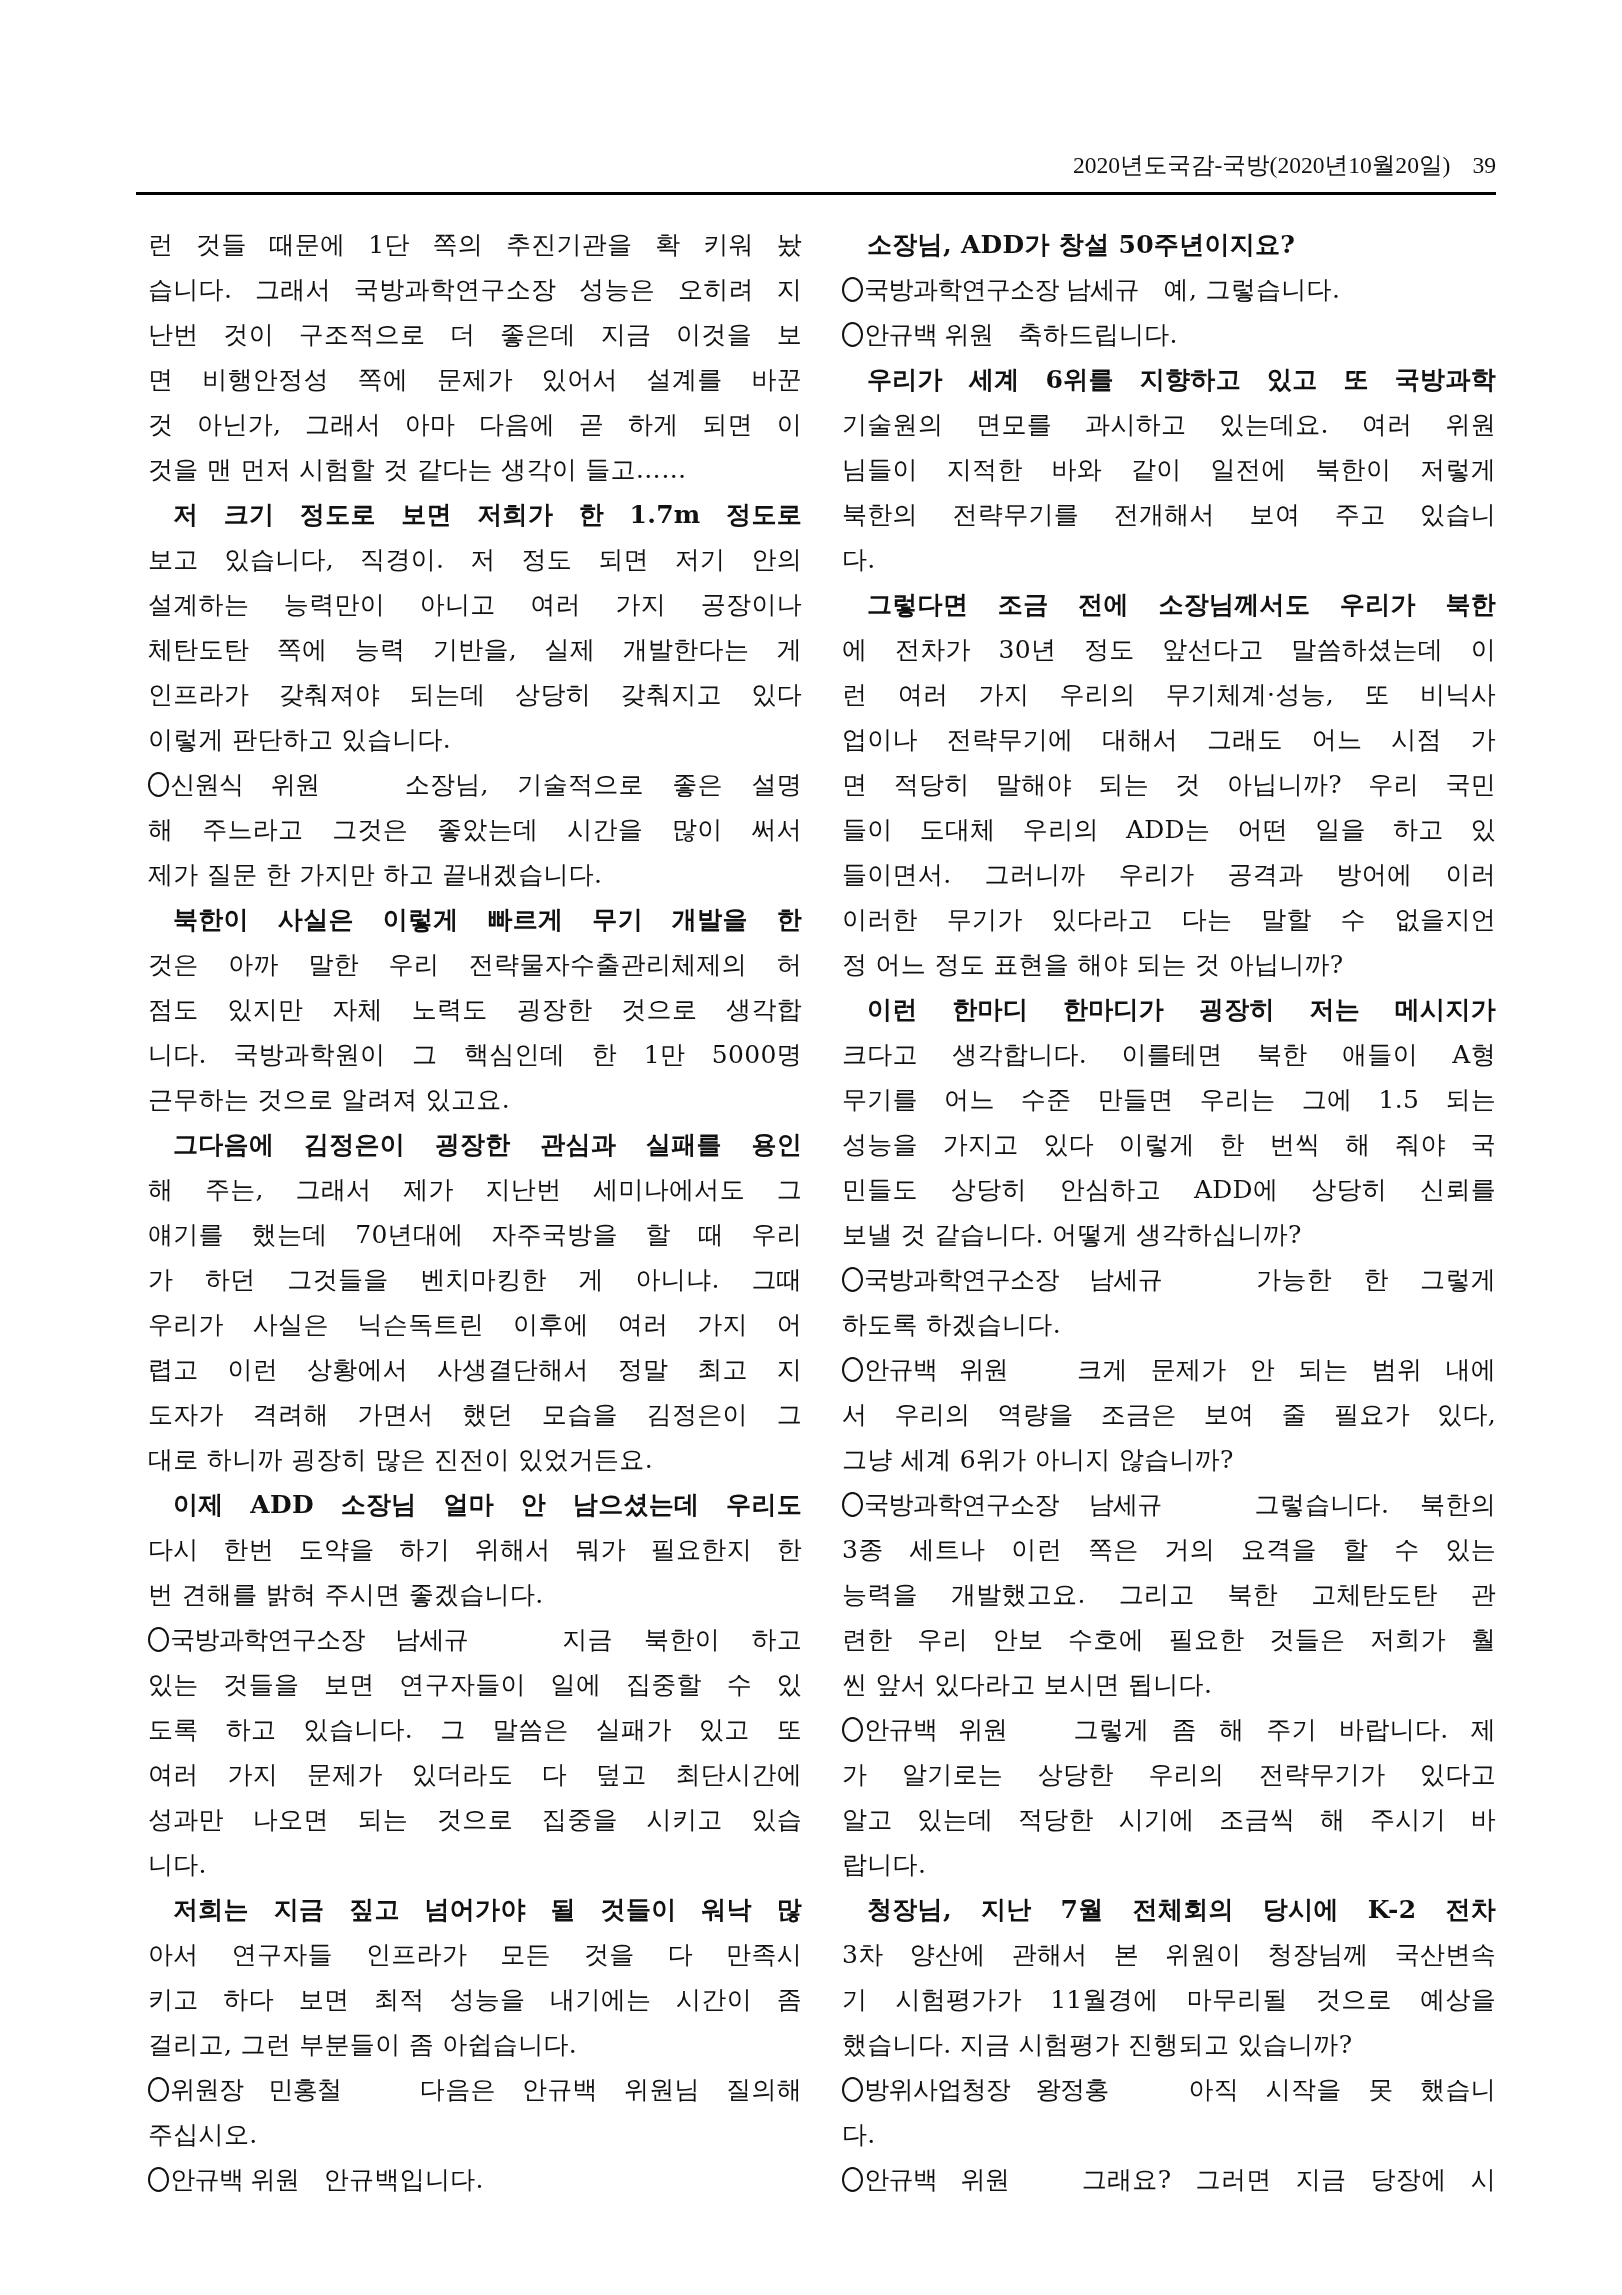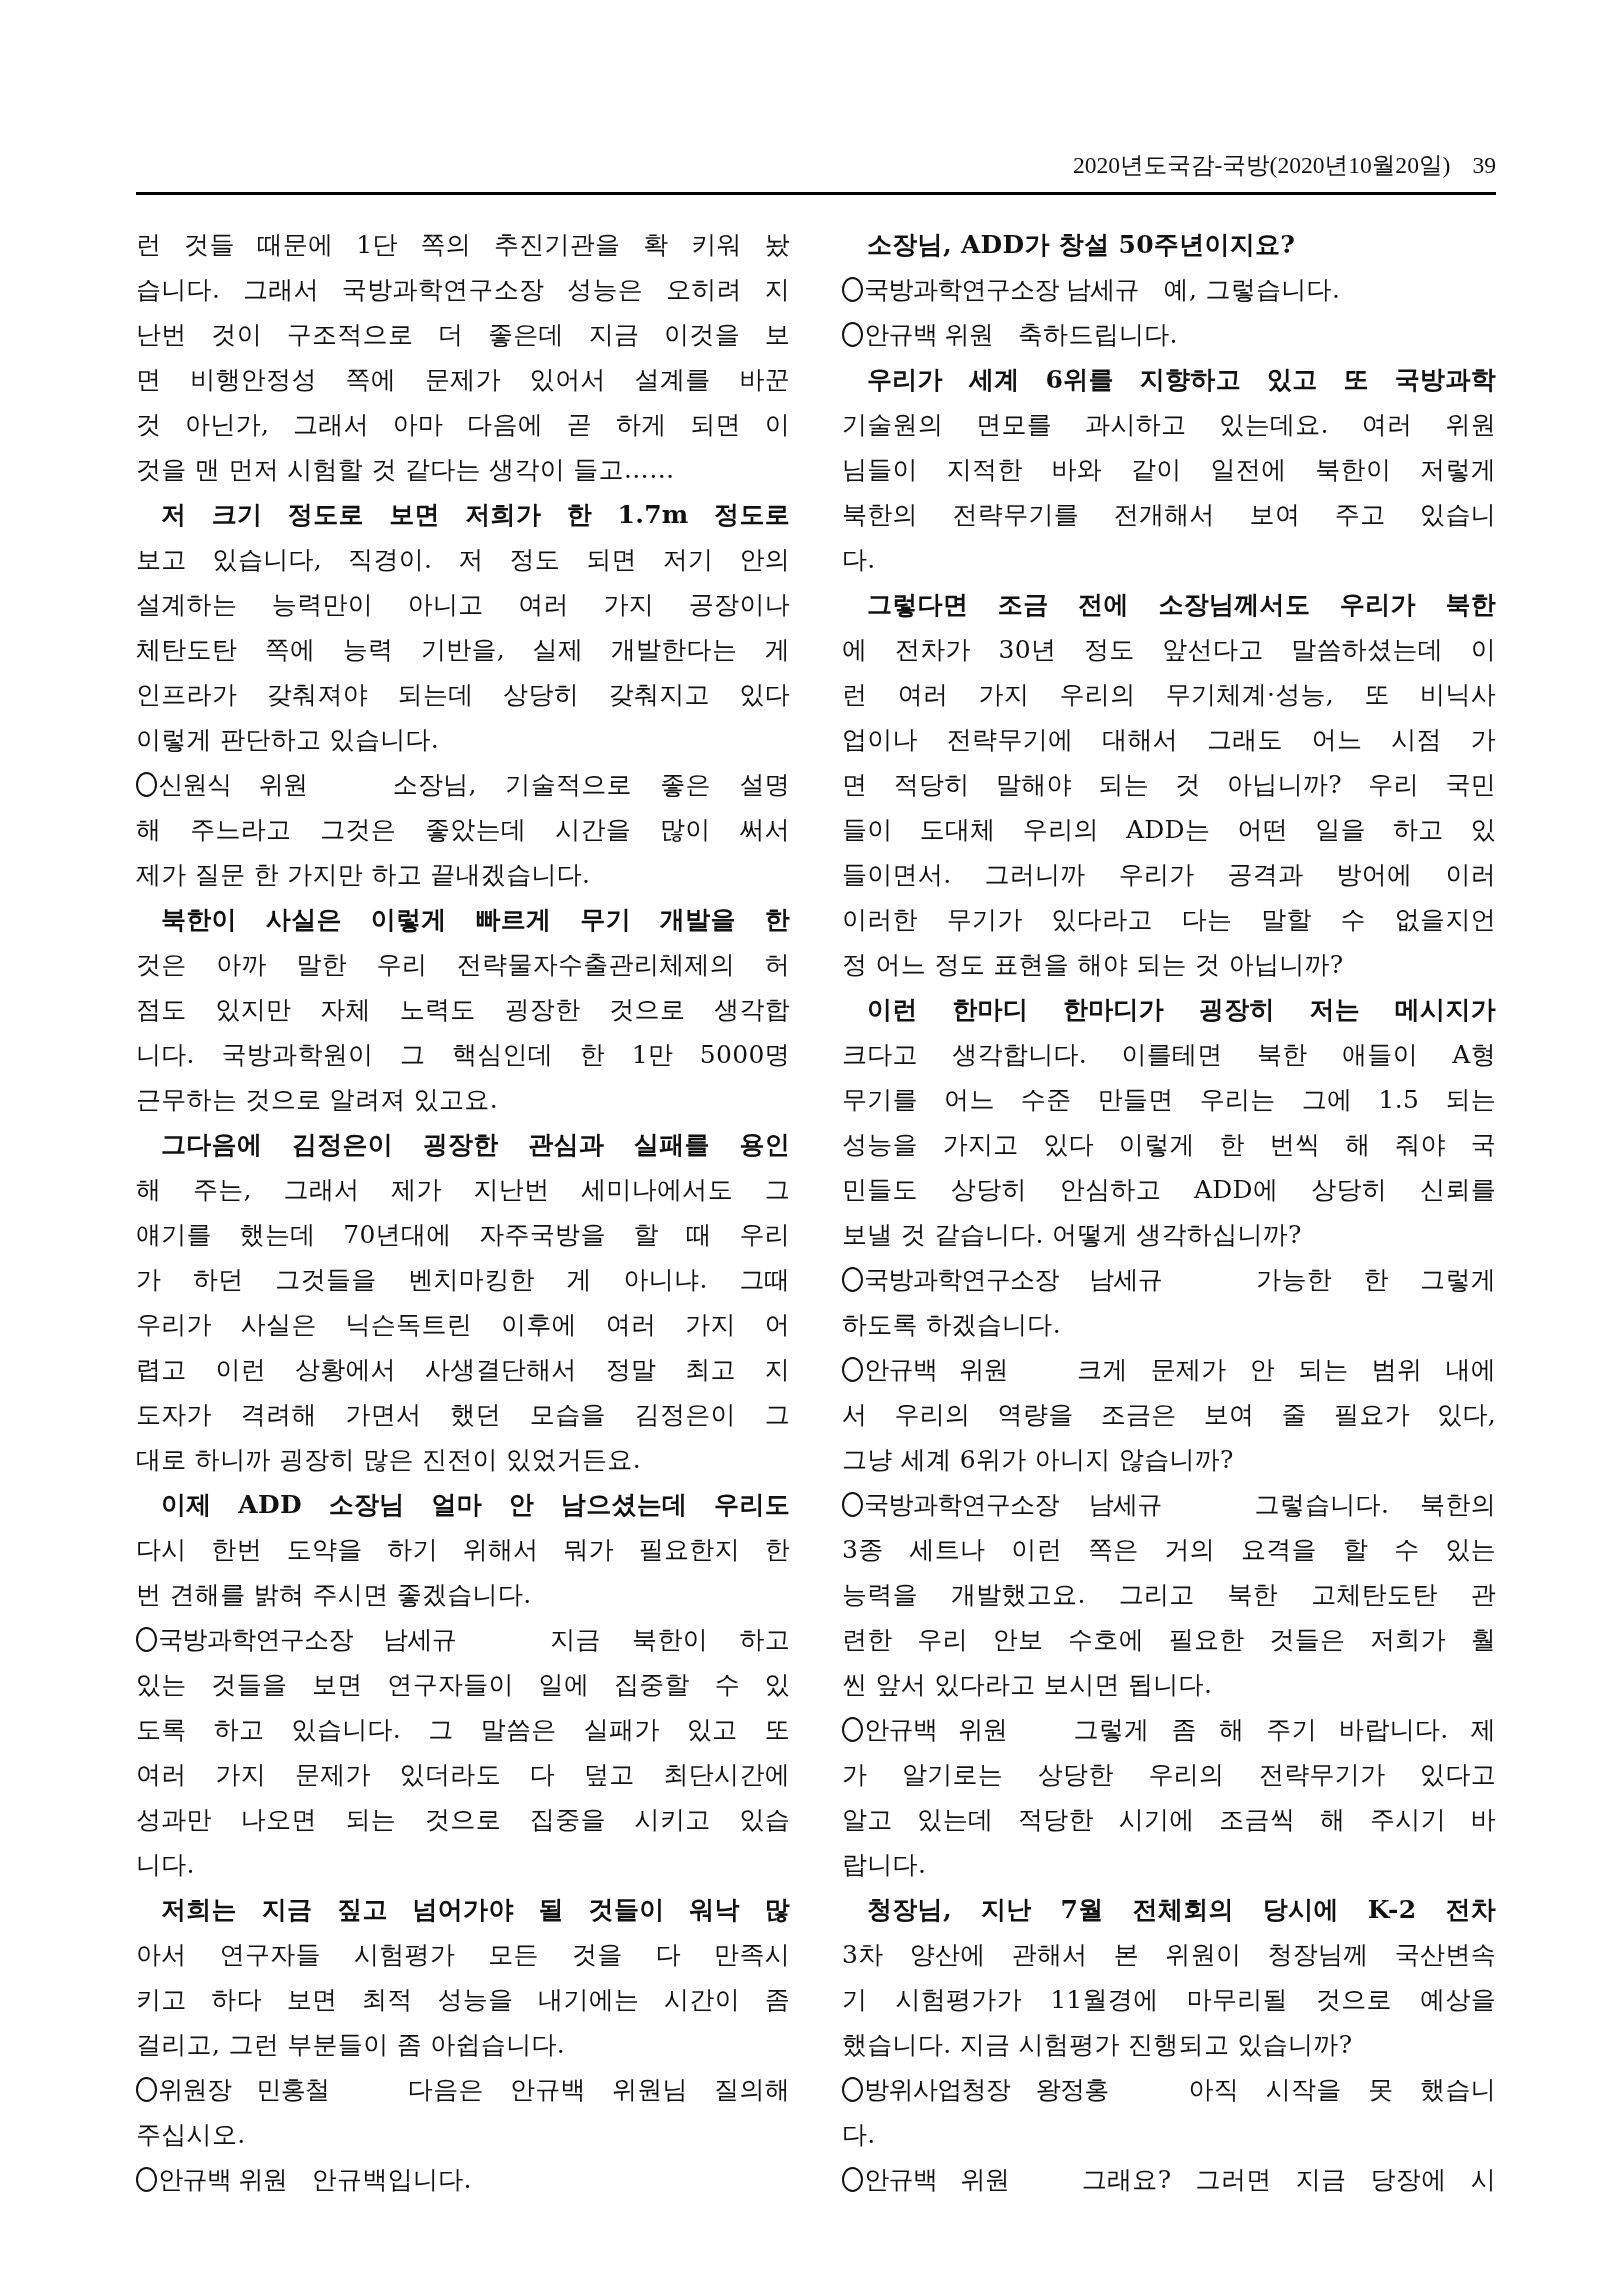--- a/index.html
+++ b/index.html
@@ -14,21 +14,21 @@
       font-family: Liberation Serif, serif;
     }
     .header .page-no { margin-left: 22px; }
     .rule {
       position: absolute; left: 136px; top: 192px; width: 1360px; height: 3.3px;
       background: #000000;
     }
     .column {
       position: absolute; top: 222px; width: 654px;
     }
-    .col-left { left: 136px; }
+    .col-left { left: 148px; }
     .col-right { left: 842px; }
     .line {
       height: 45px; line-height: 45px; font-size: 25px;
       white-space: nowrap; text-align: justify; text-align-last: justify;
       letter-spacing: 0.3px;
     }
     .line.last { text-align-last: left; }
     .line.indent { padding-left: 25px; font-weight: bold; }
     .speaker {
       font-family: "DejaVu Sans", "Liberation Sans", sans-serif;
@@ -80,21 +80,21 @@
     <div class="line indent">이제 ADD 소장님 얼마 안 남으셨는데 우리도</div>
     <div class="line">다시 한번 도약을 하기 위해서 뭐가 필요한지 한</div>
     <div class="line last">번 견해를 밝혀 주시면 좋겠습니다.</div>
     <div class="line"><span class="circle"></span><span class="speaker">국방과학연구소장 남세규</span>&nbsp;&nbsp;&nbsp;<span>지금 북한이 하고</span></div>
     <div class="line">있는 것들을 보면 연구자들이 일에 집중할 수 있</div>
     <div class="line">도록 하고 있습니다. 그 말씀은 실패가 있고 또</div>
     <div class="line">여러 가지 문제가 있더라도 다 덮고 최단시간에</div>
     <div class="line">성과만 나오면 되는 것으로 집중을 시키고 있습</div>
     <div class="line last">니다.</div>
     <div class="line indent">저희는 지금 짚고 넘어가야 될 것들이 워낙 많</div>
-    <div class="line">아서 연구자들 시험평가 모든 것을 다 만족시</div>
+    <div class="line">아서 연구자들 인프라가 모든 것을 다 만족시</div>
     <div class="line">키고 하다 보면 최적 성능을 내기에는 시간이 좀</div>
     <div class="line last">걸리고, 그런 부분들이 좀 아쉽습니다.</div>
     <div class="line"><span class="circle"></span><span class="speaker">위원장 민홍철</span>&nbsp;&nbsp;&nbsp;<span>다음은 안규백 위원님 질의해</span></div>
     <div class="line last">주십시오.</div>
     <div class="line last"><span class="circle"></span><span class="speaker">안규백 위원</span>&nbsp;&nbsp;&nbsp;<span>안규백입니다.</span></div>
   </div>
 <div class="column col-right" id="col-right">
     <div class="line indent last">소장님, ADD가 창설 50주년이지요?</div>
     <div class="line last"><span class="circle"></span><span class="speaker">국방과학연구소장 남세규</span>&nbsp;&nbsp;&nbsp;<span>예, 그렇습니다.</span></div>
     <div class="line last"><span class="circle"></span><span class="speaker">안규백 위원</span>&nbsp;&nbsp;&nbsp;<span>축하드립니다.</span></div>

